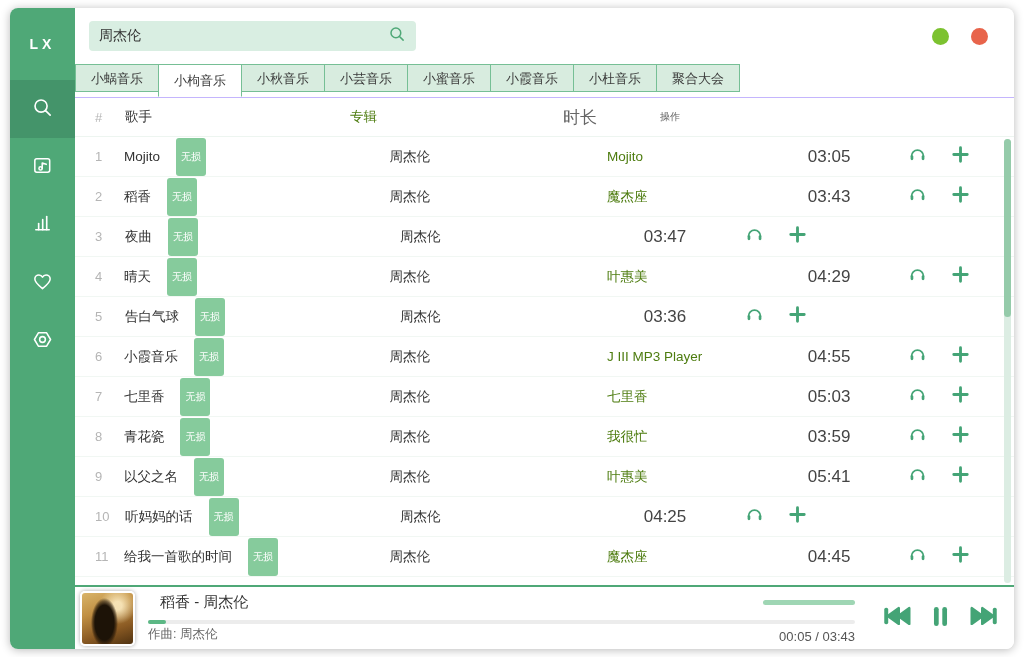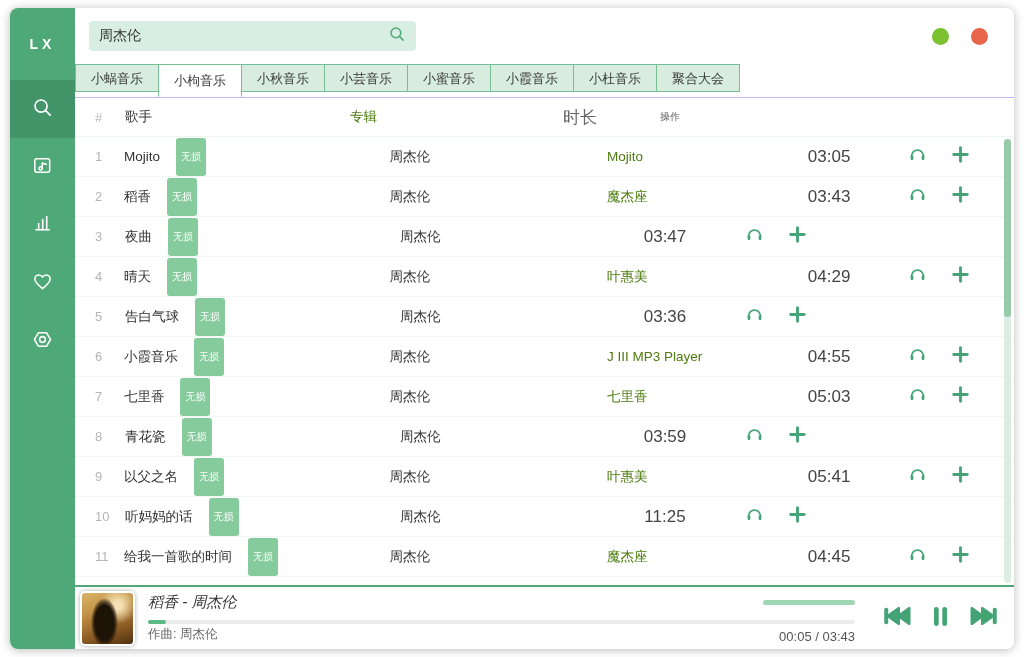--- a/index.html
+++ b/index.html
@@ -61,21 +61,21 @@
   
   .player { height:64px; border-top:2px solid #4fa877; display:flex; align-items:center;
     padding:0 14px 0 5px; flex-shrink:0; background:#fff; border-radius:0 0 8px 0; }
   .album-art { width:55px; height:55px; border-radius:5px; flex-shrink:0;
     box-shadow:0 0 4px rgba(0,0,0,.35); border:2px solid #fff;
     background:
       radial-gradient(ellipse 34% 62% at 44% 58%, #1d1307 0 55%, rgba(30,18,6,.55) 68%, transparent 78%),
       radial-gradient(circle at 70% 25%, rgba(255,240,200,.85) 0 8%, transparent 35%),
       linear-gradient(160deg,#d9b469 0%,#c08f43 35%,#8a5a23 70%,#4f3211 100%); }
   .p-mid { flex:1; position:relative; height:56px; margin-left:13px; min-width:0; }
-  .p-title { position:absolute; left:0; top:3px; font-size:15px; color:#333; white-space:nowrap;font-style:italic; }
+  .p-title { position:absolute; left:12px; top:3px; font-size:15px; color:#333; white-space:nowrap; }
   .p-progress { position:absolute; left:0; right:12px; top:30px; height:4px; background:#ececec; border-radius:2px; }
   .p-progress-fill { height:4px; background:#5cb885; border-radius:2px; }
   .p-sub { position:absolute; left:0; bottom:3px; font-size:12.5px; color:#666; }
   .p-volume { position:absolute; right:12px; top:10px; width:92px; height:5px; background:#9fd6b4; border-radius:3px; cursor:pointer; }
   .p-time { position:absolute; right:12px; bottom:2px; font-size:13px; color:#555; }
   .controls { display:flex; align-items:center; gap:15px; margin-left:14px; flex-shrink:0; }
   .ctrl { cursor:pointer; display:flex; align-items:center; }
   .ctrl svg { width:31px; height:28px; fill:#44a476; }
 </style>
 </head>
@@ -369,20 +369,21 @@
     </span>
   </div>
 
   <div class="tr">
     <span class="c-idx">8</span>
     <span class="c-name">
       <span>青花瓷</span>
       <span class="badge">无损</span>
     </span>
     <span class="c-artist">周杰伦</span>
+    <span class="c-album">我很忙</span>
     <span class="c-dur">03:59</span>
     <span class="c-act">
       <span class="act-icon">
         <span>
           <svg viewBox="0 0 24 24">
                     <path d="M4.5 14 a7.5 7.5 0 0 1 15 0" fill="none" stroke="#44a476" stroke-width="2.2" stroke-linecap="round"></path>
                     <rect x="3.3" y="12.8" width="3.4" height="6.4" rx="1.7" fill="#44a476"></rect>
                     <rect x="17.3" y="12.8" width="3.4" height="6.4" rx="1.7" fill="#44a476"></rect>
                   </svg>
         </span>
@@ -426,21 +427,21 @@
     </span>
   </div>
 
   <div class="tr">
     <span class="c-idx">10</span>
     <span class="c-name">
       <span>听妈妈的话</span>
       <span class="badge">无损</span>
     </span>
     <span class="c-artist">周杰伦</span>
-    <span class="c-dur">11:25</span>
+    <span class="c-dur">04:25</span>
     <span class="c-act">
       <span class="act-icon">
         <span>
           <svg viewBox="0 0 24 24">
                     <path d="M4.5 14 a7.5 7.5 0 0 1 15 0" fill="none" stroke="#44a476" stroke-width="2.2" stroke-linecap="round"></path>
                     <rect x="3.3" y="12.8" width="3.4" height="6.4" rx="1.7" fill="#44a476"></rect>
                     <rect x="17.3" y="12.8" width="3.4" height="6.4" rx="1.7" fill="#44a476"></rect>
                   </svg>
         </span>
       </span>

